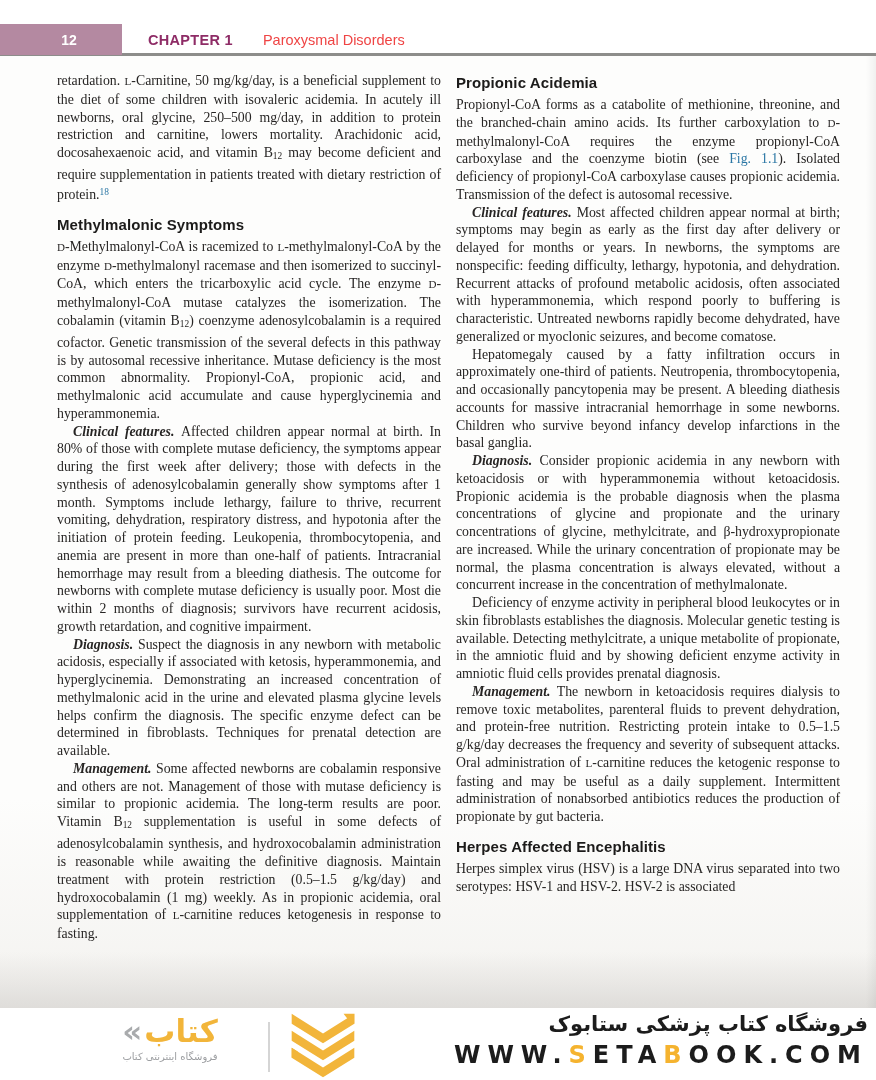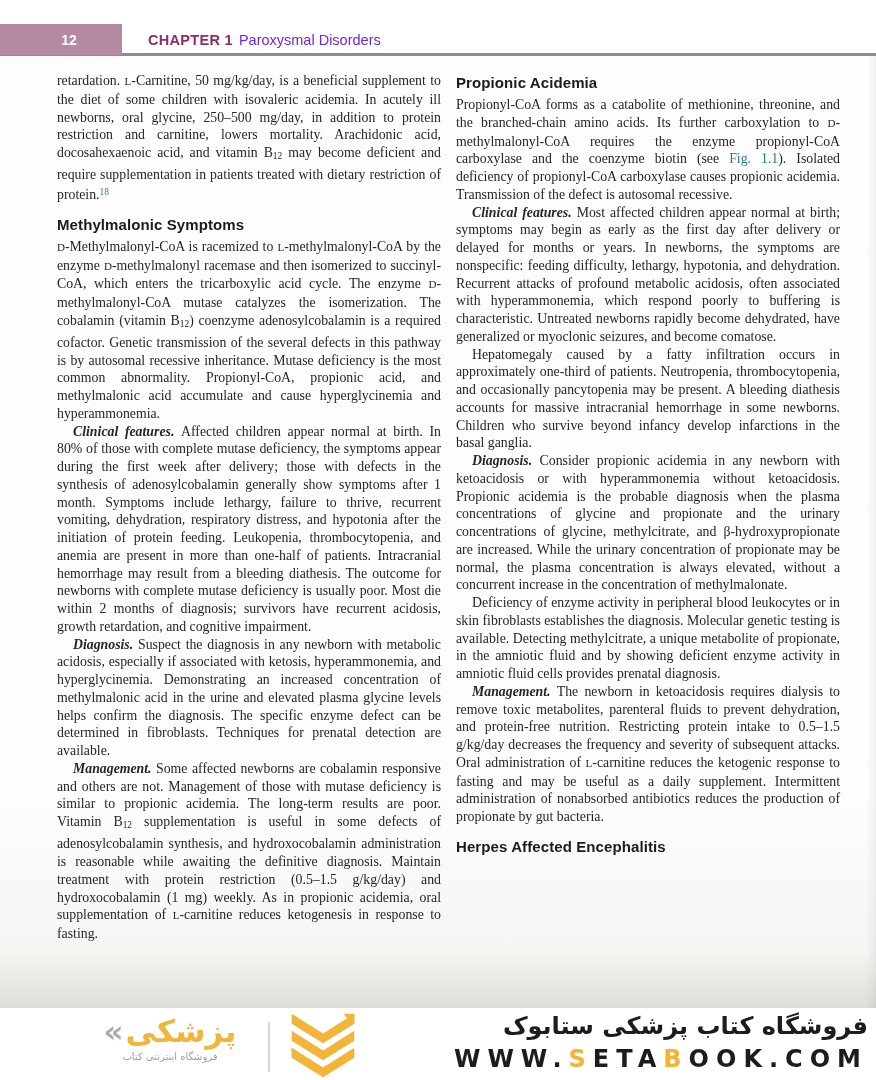--- a/index.html
+++ b/index.html
@@ -10,25 +10,25 @@
   
   .page-num-band{
     position:absolute;left:0;top:24px;width:122px;height:31px;
     background:#b489a1;color:#fff;z-index:2;
     font-family:"Liberation Sans", sans-serif;font-weight:bold;font-size:14px;
     display:flex;align-items:center;justify-content:center;
     padding-left:16px;box-sizing:border-box;
   }
   .chapter-line{
     position:absolute;left:148px;top:24px;height:31px;z-index:2;
-    display:flex;align-items:center;gap:6px;
+    display:flex;align-items:center;gap:30px;
     font-family:"Liberation Sans", sans-serif;font-size:14.5px;
   }
   .ch-label{color:#8e2c66;font-weight:bold;letter-spacing:.3px;}
-  .ch-title{color:#6d28d9;}
+  .ch-title{color:#ef4444;}
   .header-rule{position:absolute;left:0;top:53px;width:876px;height:3px;background:#8d8d8b;}
 
   
   .article{
     position:absolute;left:0;top:56px;width:876px;height:952px;
     box-sizing:border-box;display:flex;gap:15px;
     padding:16px 36px 0 57px;overflow:hidden;
     background:linear-gradient(180deg,#fdfdfc 0%,#fdfdfc 78%,#f3f2ef 100%);
   }
   .col{flex:1;min-width:0;}
@@ -55,21 +55,21 @@
   }
   .edge-shade{
     position:absolute;right:0;top:56px;width:10px;height:952px;
     background:linear-gradient(to left,rgba(0,0,0,.05),rgba(0,0,0,0));
     pointer-events:none;z-index:3;
   }
 
   
   .wm-footer{position:absolute;left:0;top:1008px;width:876px;height:72px;background:#fff;z-index:4;}
   .f-right{position:absolute;right:8px;top:4px;text-align:right;font-family:"DejaVu Sans", sans-serif;}
-  .fa-title{font-size:24px;font-weight:bold;color:#1c1c1c;direction:rtl;}
+  .fa-title{font-size:21px;font-weight:bold;color:#1c1c1c;direction:rtl;}
   .url-line{margin-top:5px;font-size:24px;font-weight:bold;letter-spacing:7px;color:#1c1c1c;white-space:nowrap;margin-left:35px;}
   .seg-dark{color:#1c1c1c;}
   .seg-yellow{color:#f5b32f;}
   .f-left{position:absolute;left:84px;top:6px;width:172px;text-align:center;font-family:"DejaVu Sans", sans-serif;}
   .wordmark{font-size:31px;font-weight:bold;line-height:1.1;display:flex;justify-content:center;align-items:center;gap:2px;}
   .wm-g{color:#a9abad;}
   .wm-y{color:#f2b53a;}
   .logo-sub{font-size:10px;color:#9b9da0;margin-top:3px;direction:rtl;}
   .logo-divider{position:absolute;left:268px;top:14px;width:2px;height:50px;background:#d5d5d5;}
   .logo-mark{position:absolute;left:283px;top:4px;width:80px;height:68px;}
@@ -98,30 +98,31 @@
     </section>
   <section class="col" id="col-right">
       <h3>Propionic Acidemia</h3>
       <p>Propionyl-CoA forms as a catabolite of methionine, threonine, and the branched-chain amino acids. Its further carboxylation to <span class="tk-sc">D</span>-methylmalonyl-CoA requires the enzyme propionyl-CoA carboxylase and the coenzyme biotin (see <span class="tk-fig">Fig. 1.1</span>). Isolated deficiency of propionyl-CoA carboxylase causes propionic acidemia. Transmission of the defect is autosomal recessive.</p>
       <p class="indent"><span class="lead">Clinical features. </span>Most affected children appear normal at birth; symptoms may begin as early as the first day after delivery or delayed for months or years. In newborns, the symptoms are nonspecific: feeding difficulty, lethargy, hypotonia, and dehydration. Recurrent attacks of profound metabolic acidosis, often associated with hyperammonemia, which respond poorly to buffering is characteristic. Untreated newborns rapidly become dehydrated, have generalized or myoclonic seizures, and become comatose.</p>
       <p class="indent">Hepatomegaly caused by a fatty infiltration occurs in approximately one-third of patients. Neutropenia, thrombocytopenia, and occasionally pancytopenia may be present. A bleeding diathesis accounts for massive intracranial hemorrhage in some newborns. Children who survive beyond infancy develop infarctions in the basal ganglia.</p>
       <p class="indent"><span class="lead">Diagnosis. </span>Consider propionic acidemia in any newborn with ketoacidosis or with hyperammonemia without ketoacidosis. Propionic acidemia is the probable diagnosis when the plasma concentrations of glycine and propionate and the urinary concentrations of glycine, methylcitrate, and β-hydroxypropionate are increased. While the urinary concentration of propionate may be normal, the plasma concentration is always elevated, without a concurrent increase in the concentration of methylmalonate.</p>
       <p class="indent">Deficiency of enzyme activity in peripheral blood leukocytes or in skin fibroblasts establishes the diagnosis. Molecular genetic testing is available. Detecting methylcitrate, a unique metabolite of propionate, in the amniotic fluid and by showing deficient enzyme activity in amniotic fluid cells provides prenatal diagnosis.</p>
       <p class="indent"><span class="lead">Management. </span>The newborn in ketoacidosis requires dialysis to remove toxic metabolites, parenteral fluids to prevent dehydration, and protein-free nutrition. Restricting protein intake to 0.5–1.5 g/kg/day decreases the frequency and severity of subsequent attacks. Oral administration of <span class="tk-sc">L</span>-carnitine reduces the ketogenic response to fasting and may be useful as a daily supplement. Intermittent administration of nonabsorbed antibiotics reduces the production of propionate by gut bacteria.</p>
       <h3>Herpes Affected Encephalitis</h3>
+      <p>Herpes simplex virus (HSV) is a large DNA virus separated into two serotypes: HSV-1 and HSV-2. HSV-2 is associated</p>
     </section>
 </main>
 <div class="scan-fade"></div>
 <div class="edge-shade"></div>
 
 <footer class="wm-footer">
   <div class="f-left">
     <div class="wordmark">
       <span class="wm-g">«</span>
-      <span class="wm-y">پزشکی</span>
+      <span class="wm-y">کتاب</span>
     </div>
     <div class="logo-sub">فروشگاه اینترنتی کتاب</div>
   </div>
   <div class="logo-divider"></div>
   <div class="logo-mark">
     <svg width="80" height="68" viewBox="0 0 80 76" xmlns="http://www.w3.org/2000/svg">
       <g fill="#f2b53a">
         <polygon points="5,2 40,24 75,2 75,13 40,35 5,13"></polygon>
         <polygon points="63,2 75,2 75,13 68,8.5"></polygon>
         <polygon points="5,21 40,43 75,21 75,32 40,54 5,32"></polygon>

